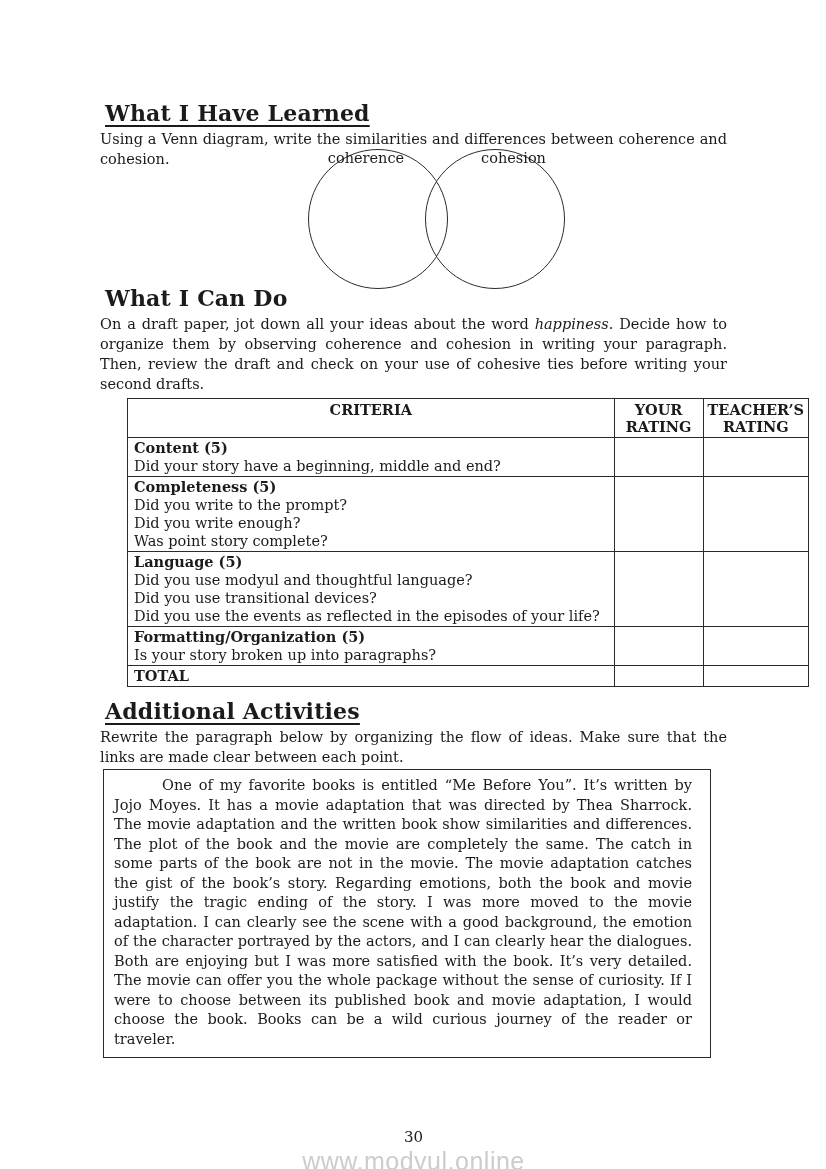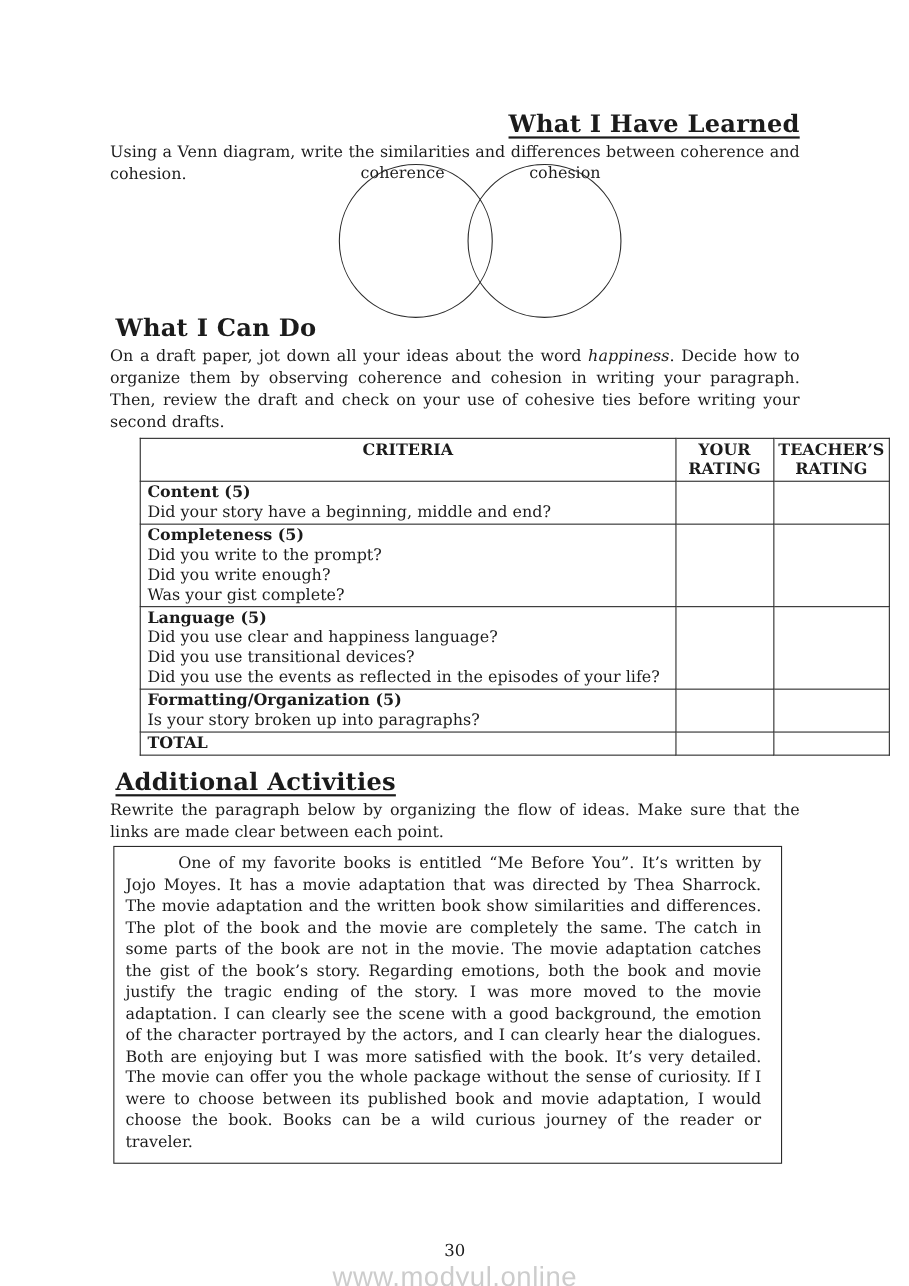--- a/index.html
+++ b/index.html
@@ -18,21 +18,21 @@
     font-weight: bold;
     line-height: 26px;
     letter-spacing: .2px;
     margin: 0 0 3px 5px;
   }
   .underlined {
     text-decoration: underline;
     text-decoration-thickness: 2px;
     text-underline-offset: 4px;
   }
-  .heading-first { margin-top: 100px; text-align: right; }
+  .heading-first { margin-top: 100px; }
 
   .body-text {
     font-size: 14.5px;
     line-height: 20px;
     margin: 0;
     text-align: justify;
   }
 
   
   .venn-area { position: relative; height: 116px; }
@@ -137,29 +137,29 @@
           <div>Did your story have a beginning, middle and end?</div>
         </td>
         <td></td>
         <td></td>
       </tr>
       <tr>
         <td>
           <div class="crit-title">Completeness (5)</div>
           <div>Did you write to the prompt?</div>
           <div>Did you write enough?</div>
-          <div>Was your gist complete?</div>
+          <div>Was point story complete?</div>
         </td>
         <td></td>
         <td></td>
       </tr>
       <tr>
         <td>
           <div class="crit-title">Language (5)</div>
-          <div>Did you use clear and happiness language?</div>
+          <div>Did you use modyul and thoughtful language?</div>
           <div>Did you use transitional devices?</div>
           <div>Did you use the events as reflected in the episodes of your life?</div>
         </td>
         <td></td>
         <td></td>
       </tr>
       <tr>
         <td>
           <div class="crit-title">Formatting/Organization (5)</div>
           <div>Is your story broken up into paragraphs?</div>

